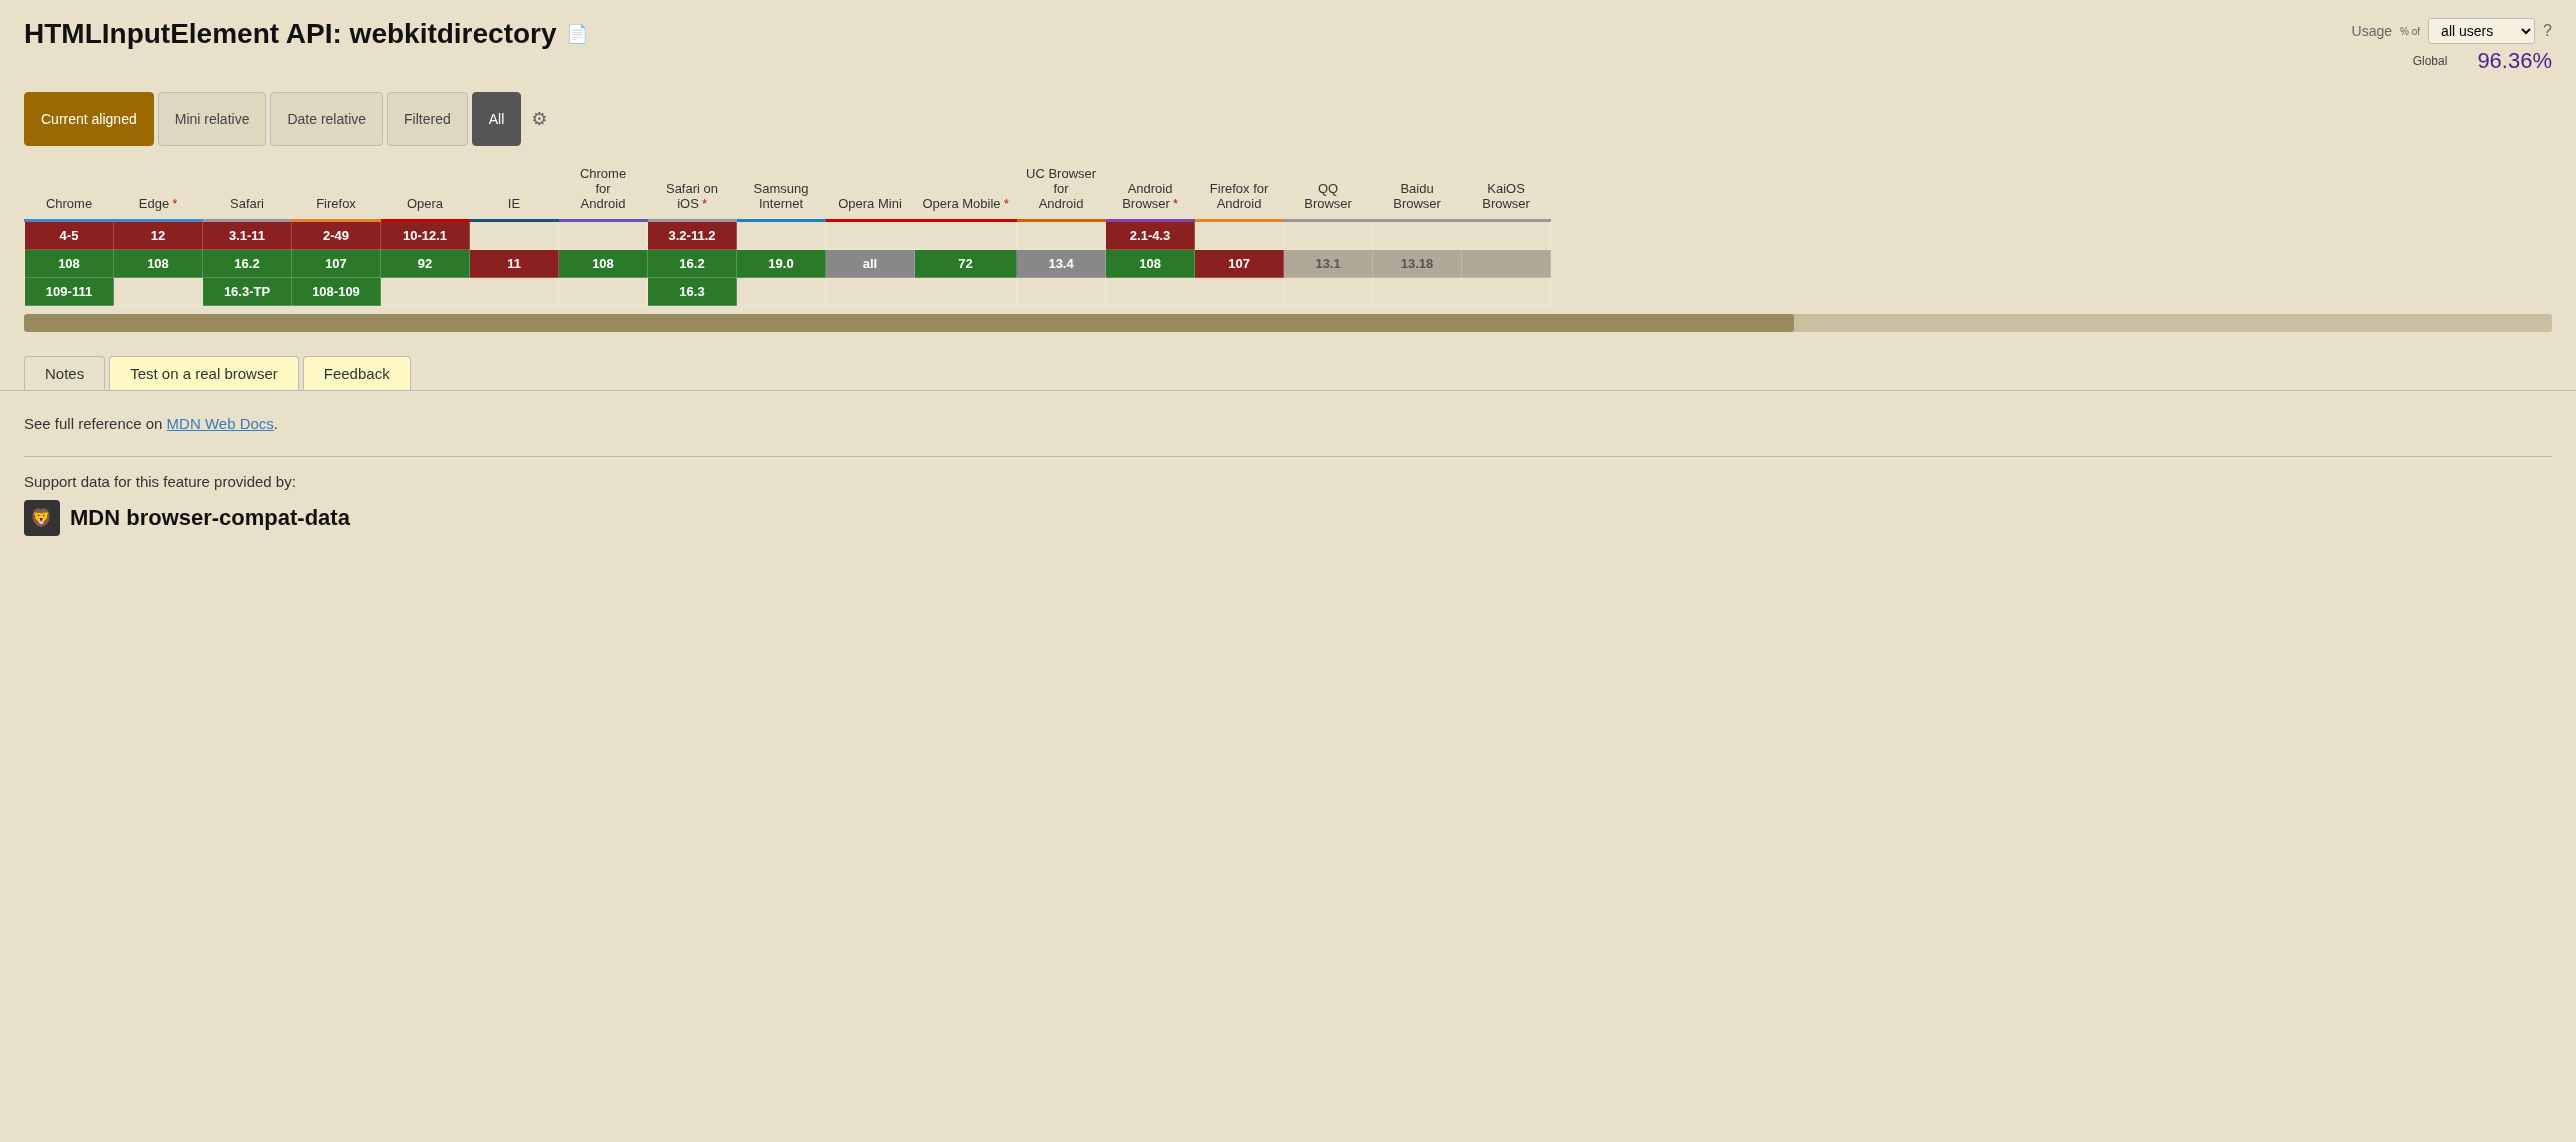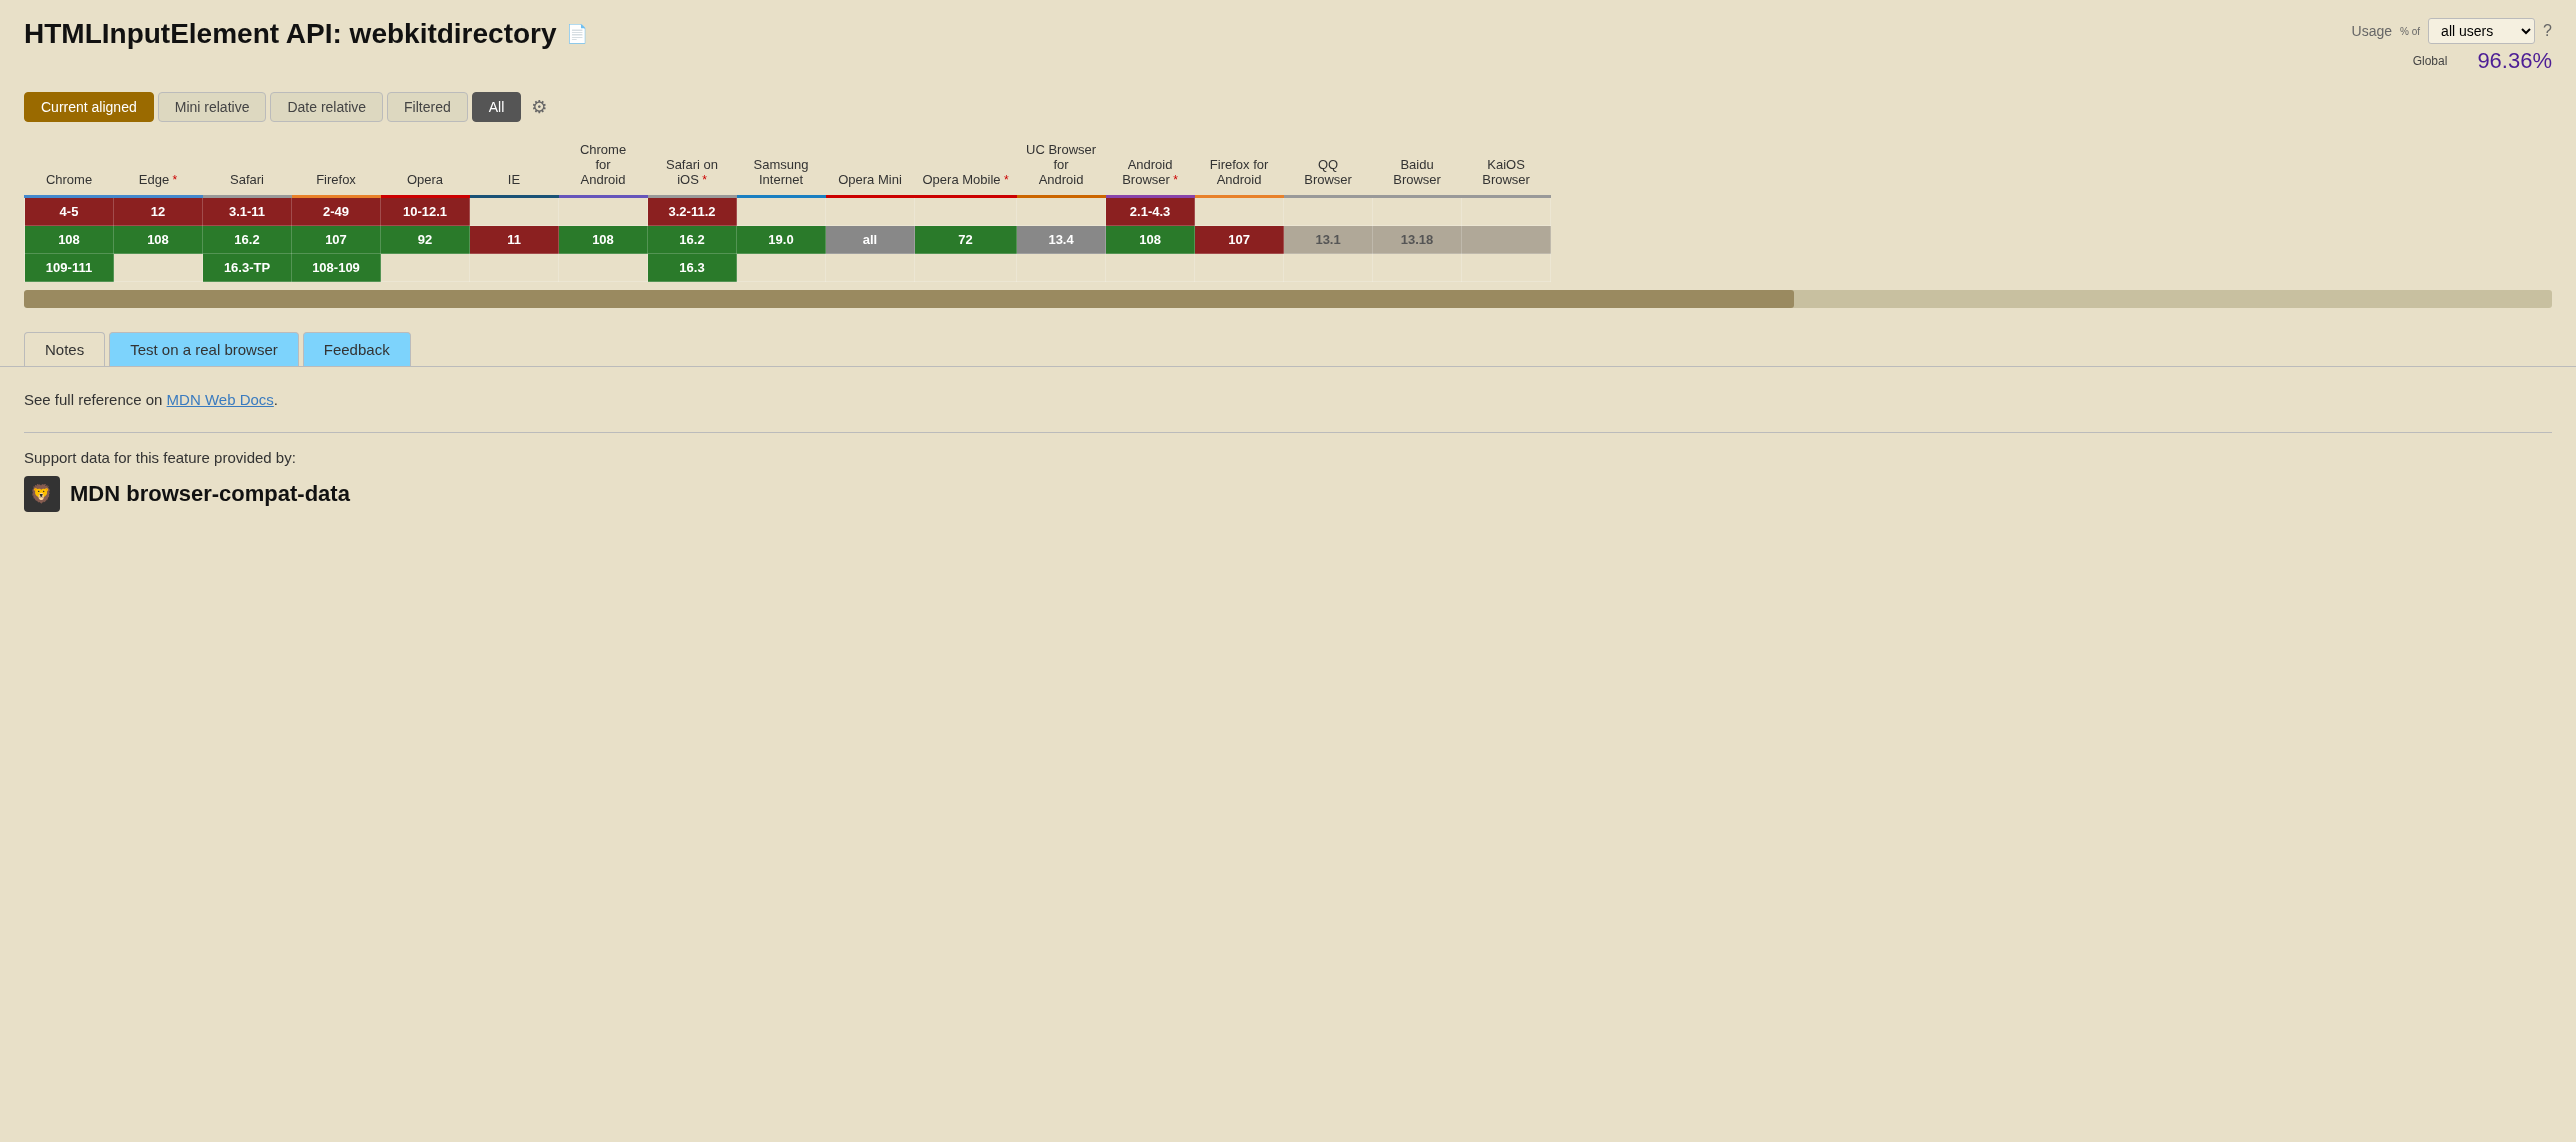--- a/index.html
+++ b/index.html
@@ -84,21 +84,21 @@
       text-align: right;
     }
     
     .tabs-row {
       display: flex;
       align-items: center;
       gap: 4px;
       padding: 8px 24px 0 24px;
     }
     .tab-btn {
-      padding: 6px 16px;
+      padding: 18px 16px;
       border: 1px solid #bbb;
       border-radius: 4px;
       cursor: pointer;
       font-size: 14px;
       background: #ddd8c0;
       color: #444;
     }
     .tab-btn.active-orange {
       background: #9a6a00;
       color: #fff;
@@ -194,21 +194,21 @@
       gap: 4px;
       border-bottom: 1px solid #bbb;
     }
     .bottom-tab {
       padding: 8px 20px;
       border: 1px solid #bbb;
       border-bottom: none;
       border-radius: 4px 4px 0 0;
       cursor: pointer;
       font-size: 15px;
-      background: #7dd3fc;
+      background: #fef9c3;
       color: #333;
     }
     .bottom-tab.active {
       background: #e8e0c8;
       font-weight: normal;
     }
     
     .notes-section {
       padding: 24px 24px;
       background: #e8e0c8;

